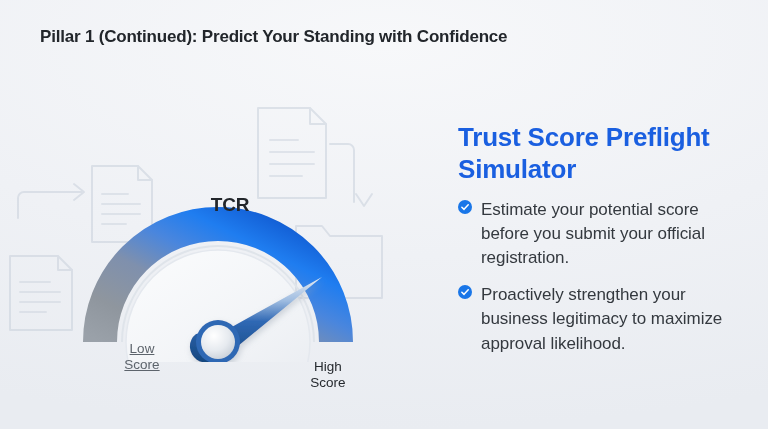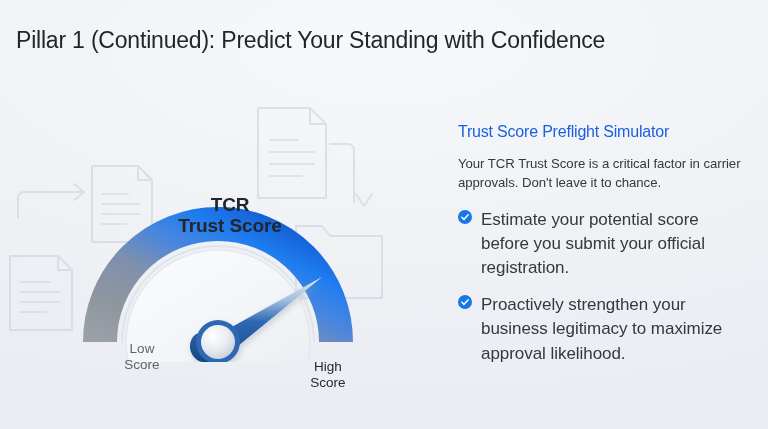--- a/index.html
+++ b/index.html
@@ -30,24 +30,24 @@
     top: 78px;
     width: 470px;
     height: 300px;
     opacity: 0.55;
     pointer-events: none;
   }
 
   
   #page-title {
     position: absolute;
-    left: 16px;
+    left: 40px;
     top: 27px;
-    font-size: 23px;
-    font-weight: normal;
+    font-size: 17px;
+    font-weight: bold;
     letter-spacing: -0.2px;
     color: #22262b;
     white-space: nowrap;
   }
 
   
   #gauge-wrap {
     position: absolute;
     left: 70px;
     top: 142px;
@@ -79,39 +79,40 @@
     text-align: center;
     line-height: 1.15;
     font-size: 13.5px;
   }
   #label-low {
     left: 36px;
     top: 199px;
     width: 72px;
     color: #5d646c;
     font-weight: normal;
+    text-decoration: underline;
   }
   #label-high {
     left: 222px;
     top: 217px;
     width: 72px;
     color: #25292e;
     font-weight: normal;
   }
 
   
   #right-panel {
     position: absolute;
     left: 458px;
     top: 122px;
     width: 290px;
   }
   #panel-heading {
-    font-size: 16px;
-    font-weight: normal;
+    font-size: 26px;
+    font-weight: bold;
     color: #1a5fe0;
     line-height: 1.23;
     letter-spacing: -0.2px;
     margin: 0 0 12px 0;
   }
   #panel-sub {
     font-size: 13.2px;
     color: #34393f;
     line-height: 1.45;
     margin: 0 0 16px 0;
@@ -221,37 +222,35 @@
                  A 16 16 0 0 0 140 220
                  L 168 204
                  Z" fill="url(#needleGrad)"></path>
         <circle cx="148" cy="200" r="22" fill="#2f68b4"></circle>
         <circle cx="148" cy="200" r="17" fill="url(#hubGrad)"></circle>
       </g>
     </svg>
 
     <div id="gauge-center-text">
       <span class="l1">TCR</span>
-      <span class="l2">Trust Score</span>
     </div>
 
     <div class="gauge-axis-label" id="label-low">
       <span>Low</span><br>
       <span>Score</span>
     </div>
 
     <div class="gauge-axis-label" id="label-high">
       <span>High</span><br>
       <span>Score</span>
     </div>
   </div>
 
   <div id="right-panel">
     <h2 id="panel-heading">Trust Score Preflight Simulator</h2>
-    <p id="panel-sub">Your TCR Trust Score is a critical factor in carrier approvals. Don't leave it to chance.</p>
 
     <ul class="bullet-list">
       <li class="bullet-item">
         <svg class="check-icon" viewBox="0 0 16 16" xmlns="http://www.w3.org/2000/svg">
           <circle cx="8" cy="8" r="8" fill="#1976e8"></circle>
           <path d="M4.4 8.3 L6.9 10.7 L11.7 5.5" fill="none" stroke="#ffffff" stroke-width="1.7" stroke-linecap="round" stroke-linejoin="round"></path>
         </svg>
         <span class="bullet-text">Estimate your potential score before you submit your official registration.</span>
       </li>
       <li class="bullet-item">

